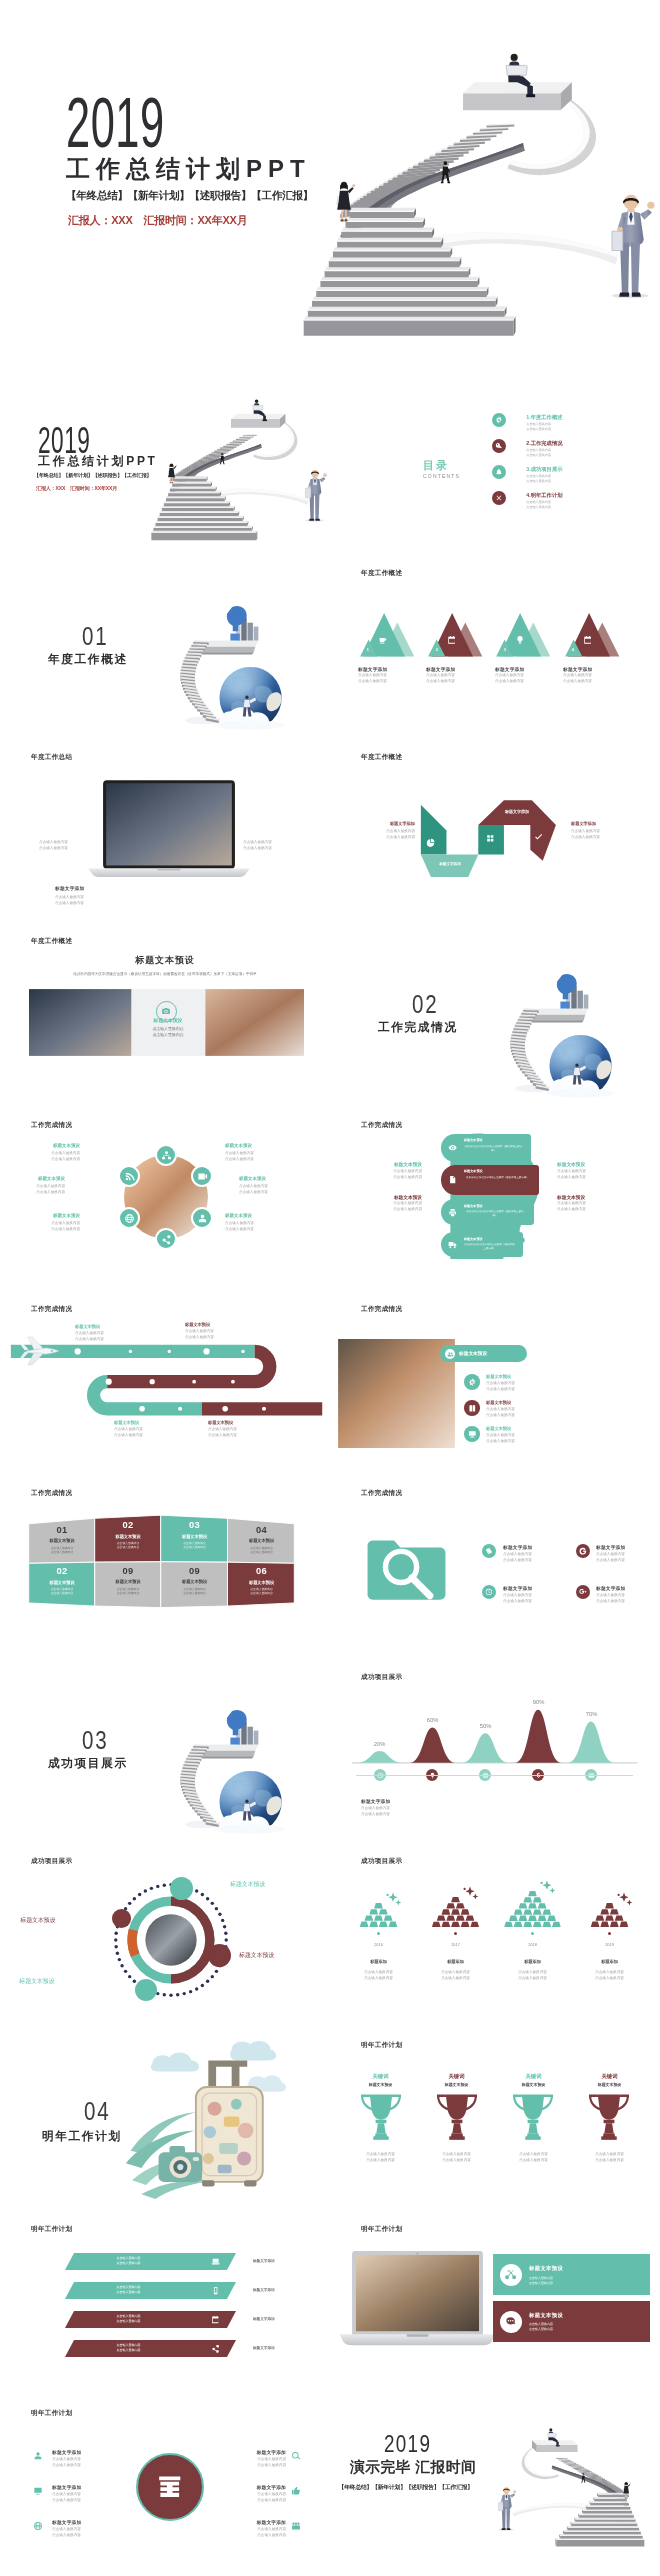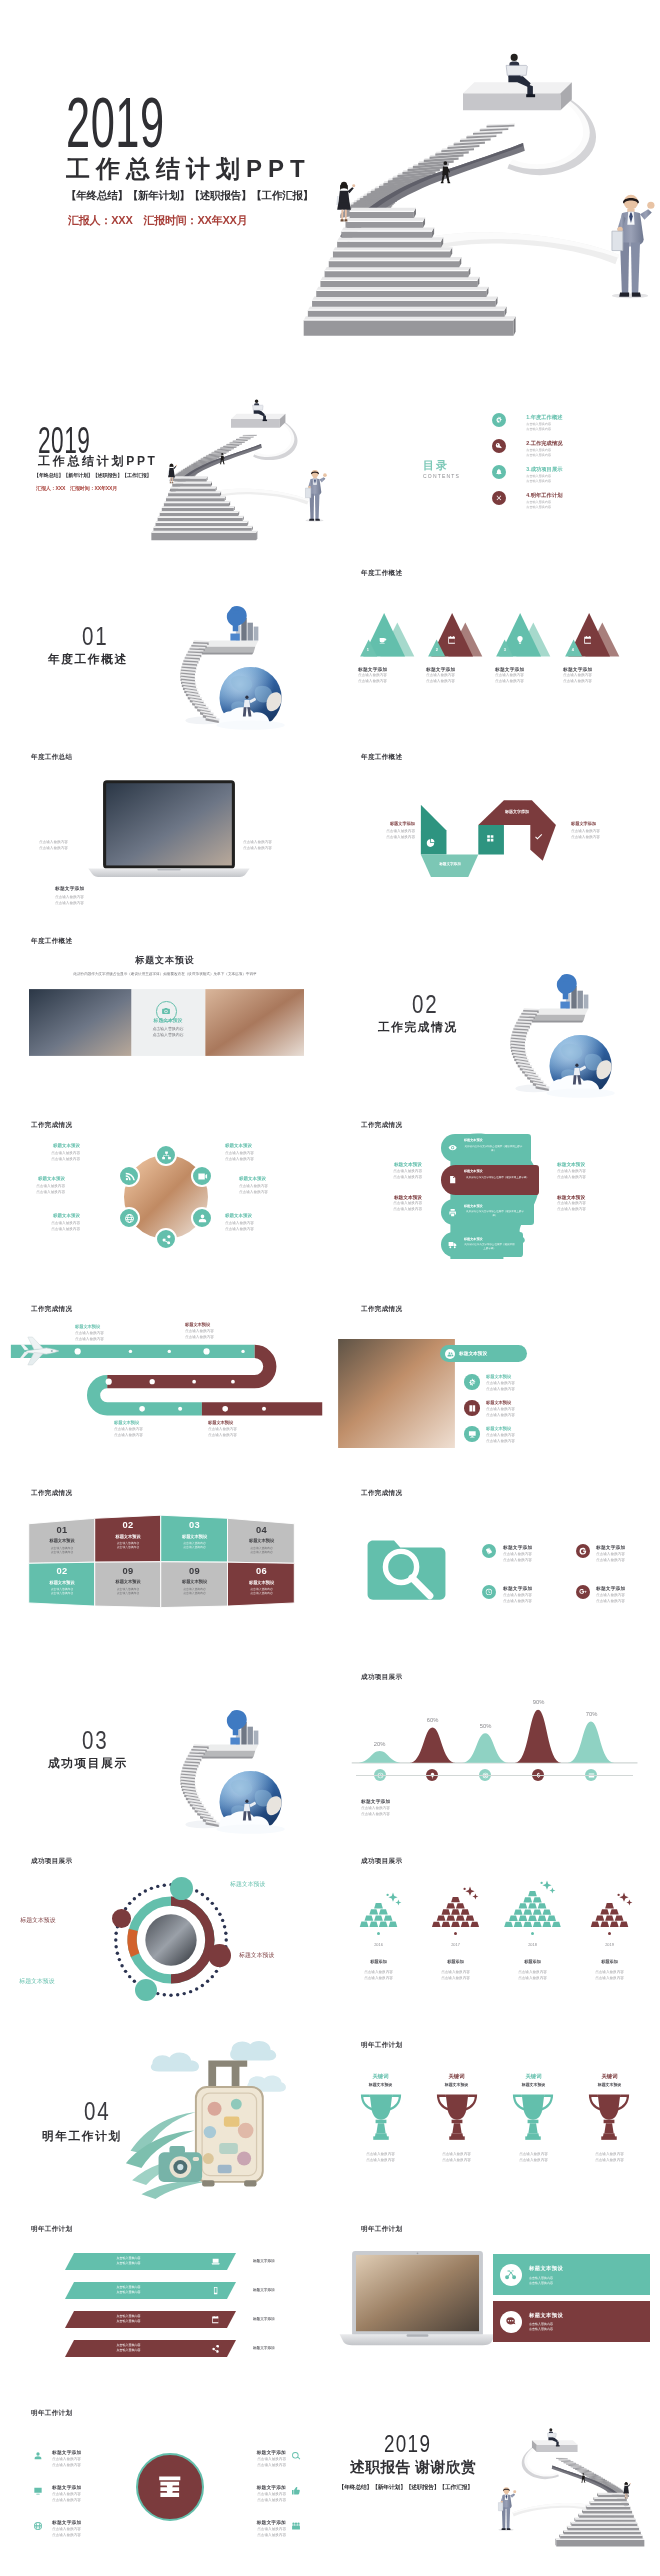--- a/index.html
+++ b/index.html
@@ -1779,21 +1779,21 @@
           </div>
           <div class="abs tt" style="left:227px;top:123px;width:59px;text-align:right;color:#4a4a50">标题文字添加</div>
           <div class="abs" style="left:227px;top:131px;width:59px;text-align:right">
             <div class="bt">点击输入替换内容</div>
             <div class="bt">点击输入替换内容</div>
           </div>
         </div>
 </div>
 <div class="slide">
   <div class="abs" style="left:54px;top:37px;font-size:23px;font-weight:300;color:#2f2f33;letter-spacing:1.6px;line-height:1;transform:scaleX(.82);transform-origin:left top">2019</div>
-  <div class="abs" style="left:20px;top:64px;font-size:14.8px;font-weight:bold;color:#2f2f33;line-height:1;letter-spacing:0.4px">述职报告  谢谢欣赏</div>
+  <div class="abs" style="left:20px;top:64px;font-size:14.8px;font-weight:bold;color:#2f2f33;line-height:1;letter-spacing:0.4px">演示完毕  汇报时间</div>
   <div class="abs" style="left:8.6px;top:87px;font-size:5.8px;font-weight:bold;color:#2f2f33;letter-spacing:-0.2px">【年终总结】【新年计划】【述职报告】【工作汇报】</div>
   <div class="abs" style="left:137px;top:-4.7px;width:202px;height:187px">
     <svg viewBox="0 0 620 440" width="202" height="187">
             <g class="stairs-art" transform="translate(0,-10) scale(1.12,1.0)">
               <g transform="translate(620,0) scale(-1,1)">
                 <path d="M170.0,348.0 C212.0,302.0 288.0,282.0 372.0,288.0 C424.0,292.0 466.0,302.0 496.0,316.0 L492.0,328.0 C462.0,314.0 420.0,304.0 370.0,302.0 C298.0,298.0 226.0,318.0 186.0,364.0 Z" fill="#eeeeee"></path>
                 <path d="M170.0,348.0 C212.0,302.0 288.0,282.0 372.0,288.0 C424.0,292.0 466.0,302.0 496.0,316.0 L496.0,320.0 C466.0,308.0 422.0,298.0 372.0,296.0 C294.0,292.0 222.0,314.0 180.0,360.0 Z" fill="#fbfbfb"></path>
                 <path d="M330.0,108.0 L429.0,108.0 C466.0,130.0 478.0,162.0 460.0,186.0 C442.0,212.0 400.0,218.0 368.0,202.0 L374.0,193.0 C400.0,206.0 434.0,199.0 449.0,177.0 C464.0,155.0 450.0,127.0 420.0,110.0 Z" fill="#fbfbfb"></path>
                 <path d="M429.0,108.0 C466.0,130.0 480.0,162.0 462.0,188.0 C444.0,214.0 400.0,221.0 368.0,205.0 L370.0,199.0 C402.0,213.0 440.0,204.0 456.0,180.0 C472.0,156.0 458.0,126.0 426.0,109.0 Z" fill="#d4d4d7"></path>
                 <path d="M317.0,108.0 L429.0,108.0 L429.0,130.0 L317.0,130.0 Z" fill="#c6c6ca"></path>

